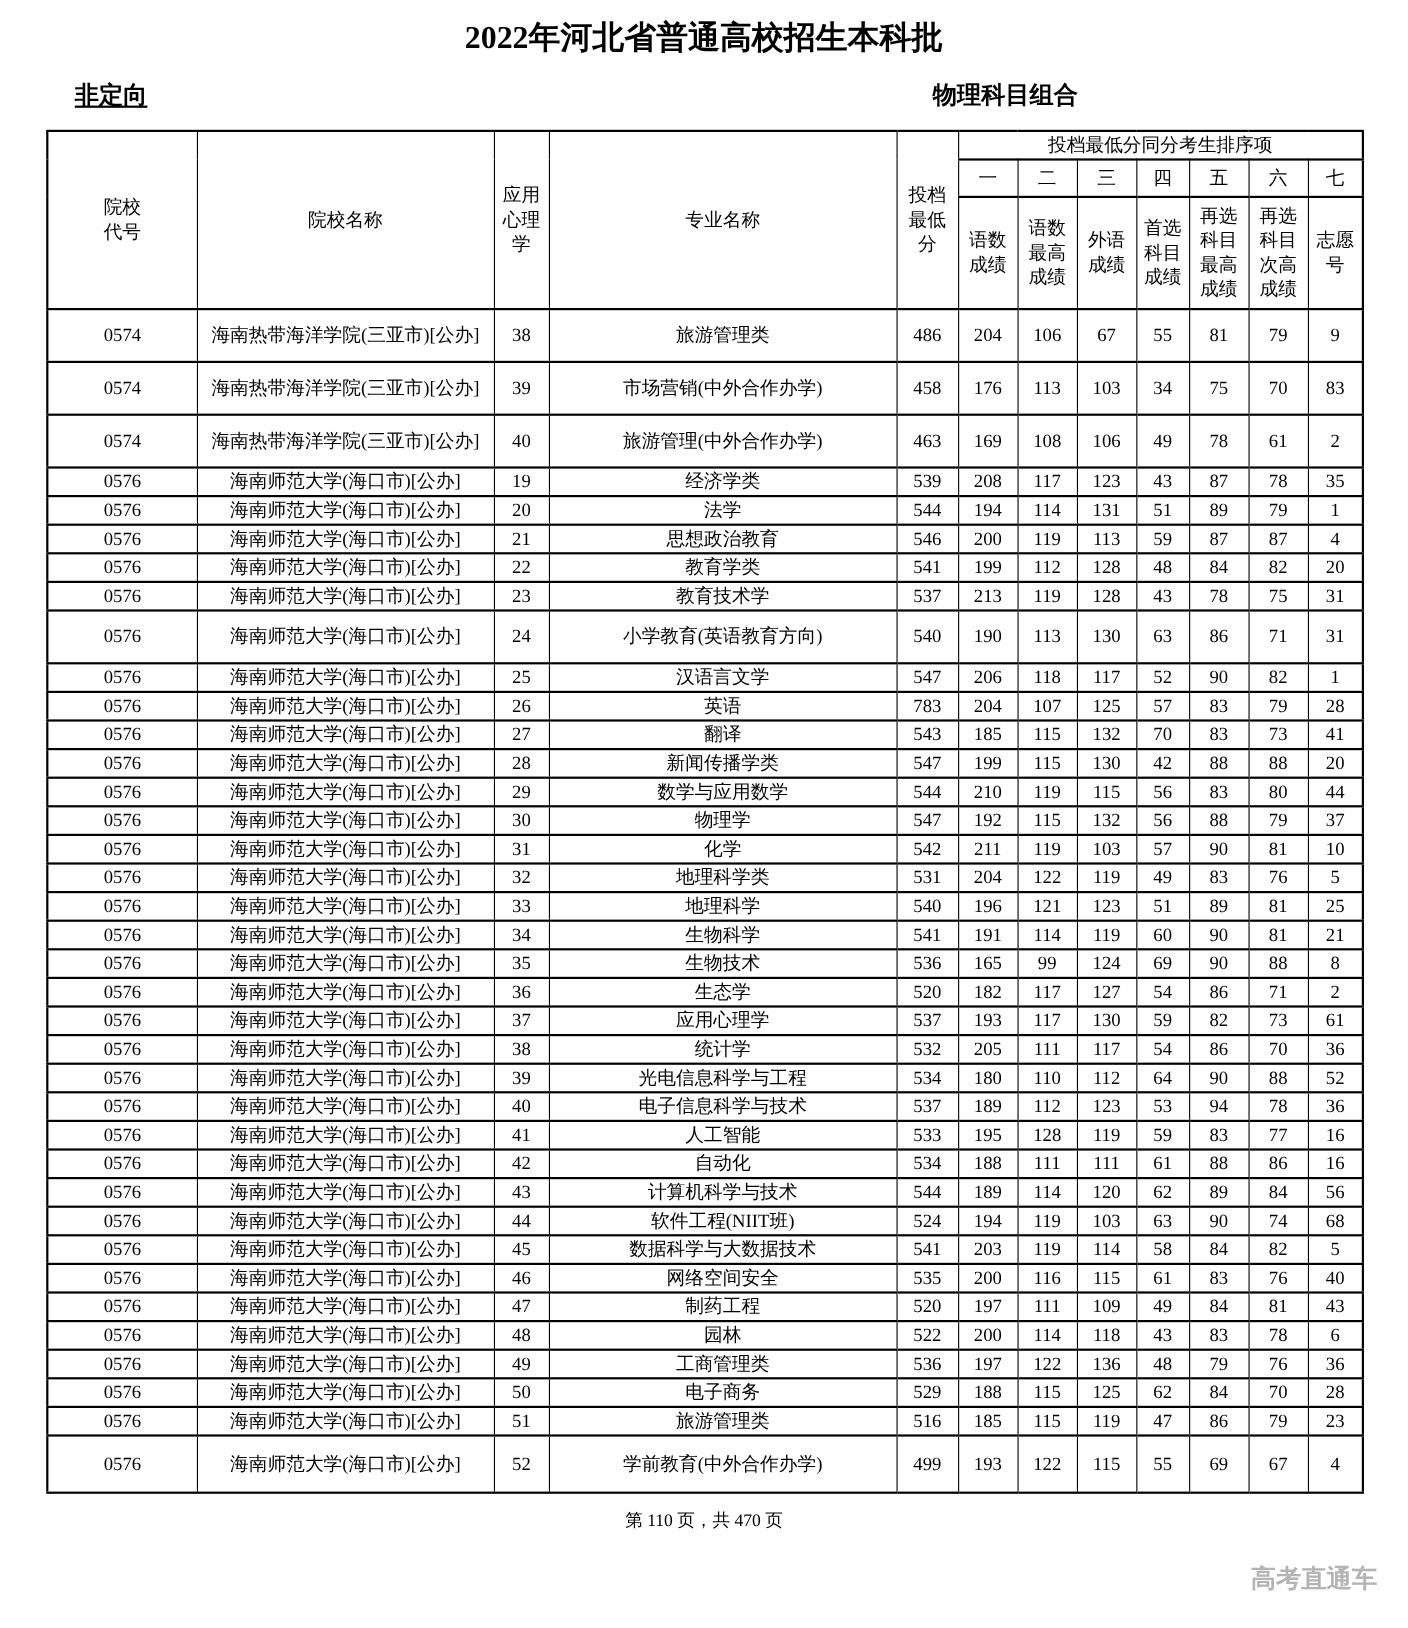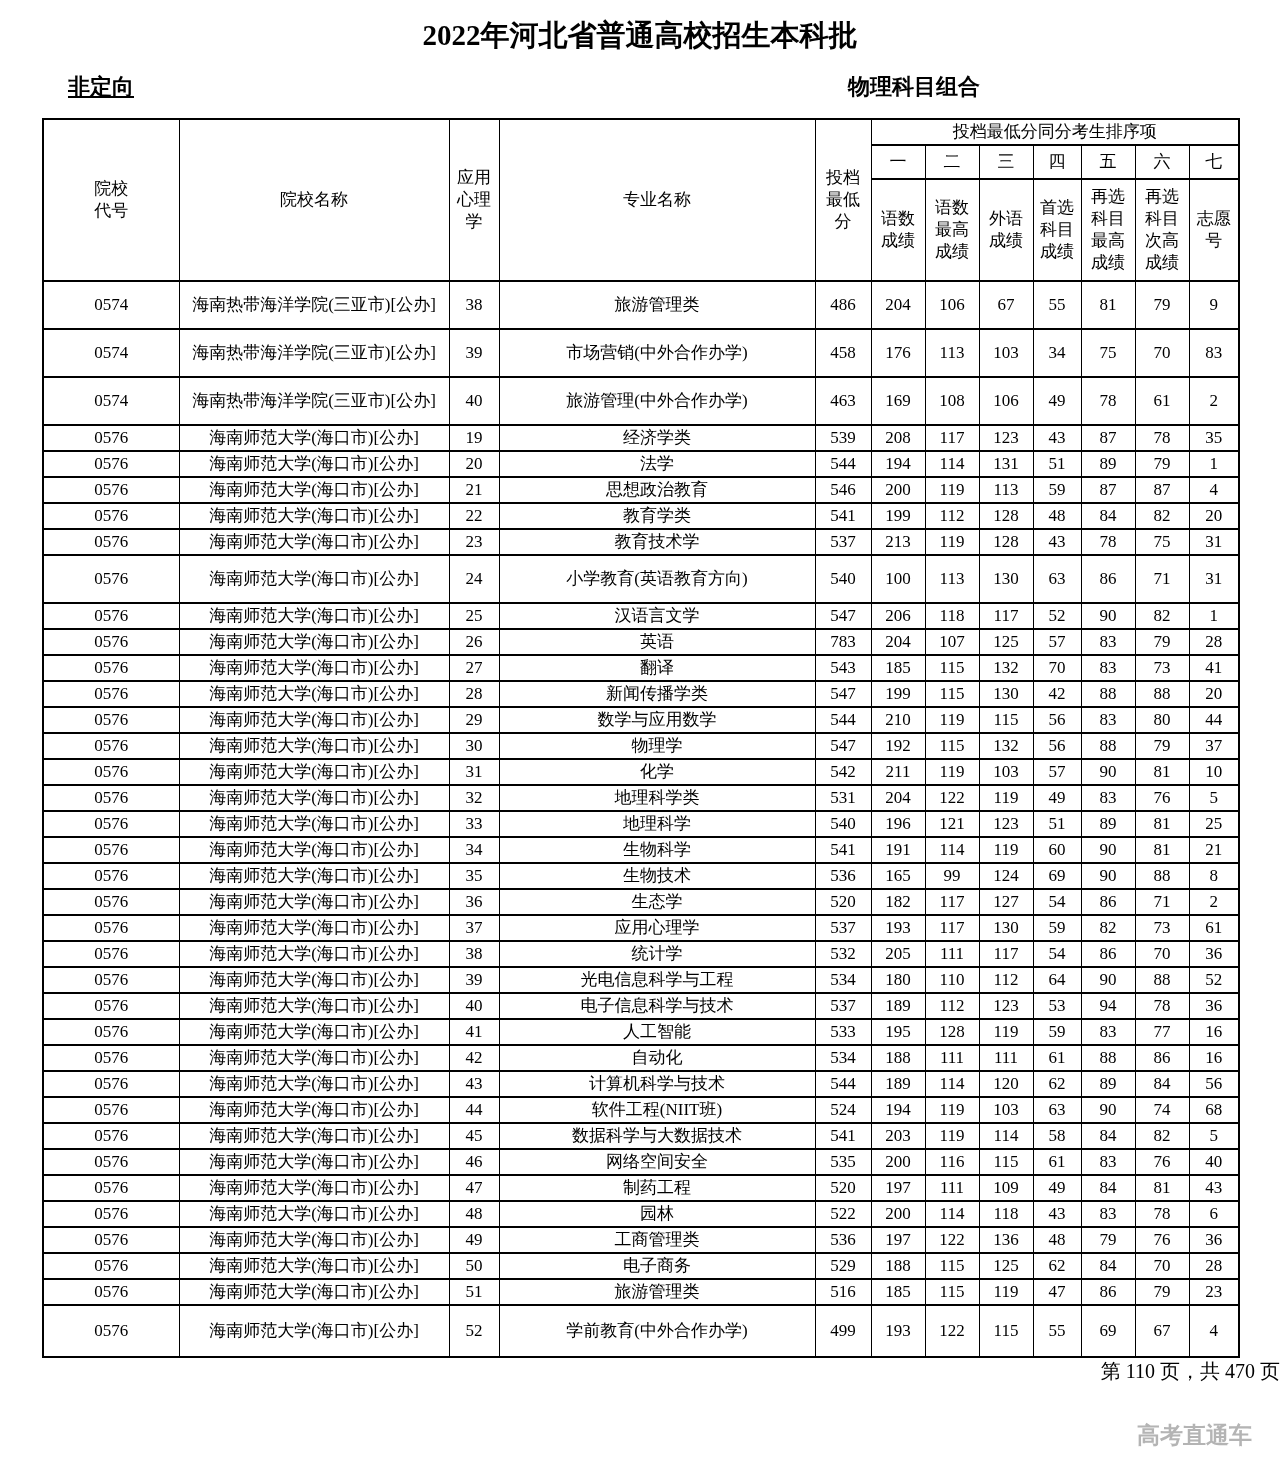--- a/index.html
+++ b/index.html
@@ -41,23 +41,23 @@
     padding: 0 2px;
     word-break: break-all;
     overflow: hidden;
   }
   tr.hrow1 td { height: 24px; }
   tr.hrow2 td { height: 32px; }
   tr.hrow3 td { height: 100px; }
   .w2 { display: inline-block; width: 2.15em; line-height: 1.3; }
   tbody tr { height: 26px; }
   .page-footer {
-    margin-top: 0;
-    text-align: right;
-    font-size: 20px;
+    margin-top: 14px;
+    text-align: center;
+    font-size: 16px;
   }
   .watermark {
     position: absolute;
     top: 1420px;
     right: 28px;
     font-size: 23px;
     color: #b4b4b4;
     font-weight: bold;
   }
 </style>
@@ -230,21 +230,21 @@
           <td>78</td>
           <td>75</td>
           <td>31</td>
         </tr>
         <tr style="height: 48px;">
           <td>0576</td>
           <td>海南师范大学(海口市)[公办]</td>
           <td>24</td>
           <td>小学教育(英语教育方向)</td>
           <td>540</td>
-          <td>100</td>
+          <td>190</td>
           <td>113</td>
           <td>130</td>
           <td>63</td>
           <td>86</td>
           <td>71</td>
           <td>31</td>
         </tr>
         <tr>
           <td>0576</td>
           <td>海南师范大学(海口市)[公办]</td>

